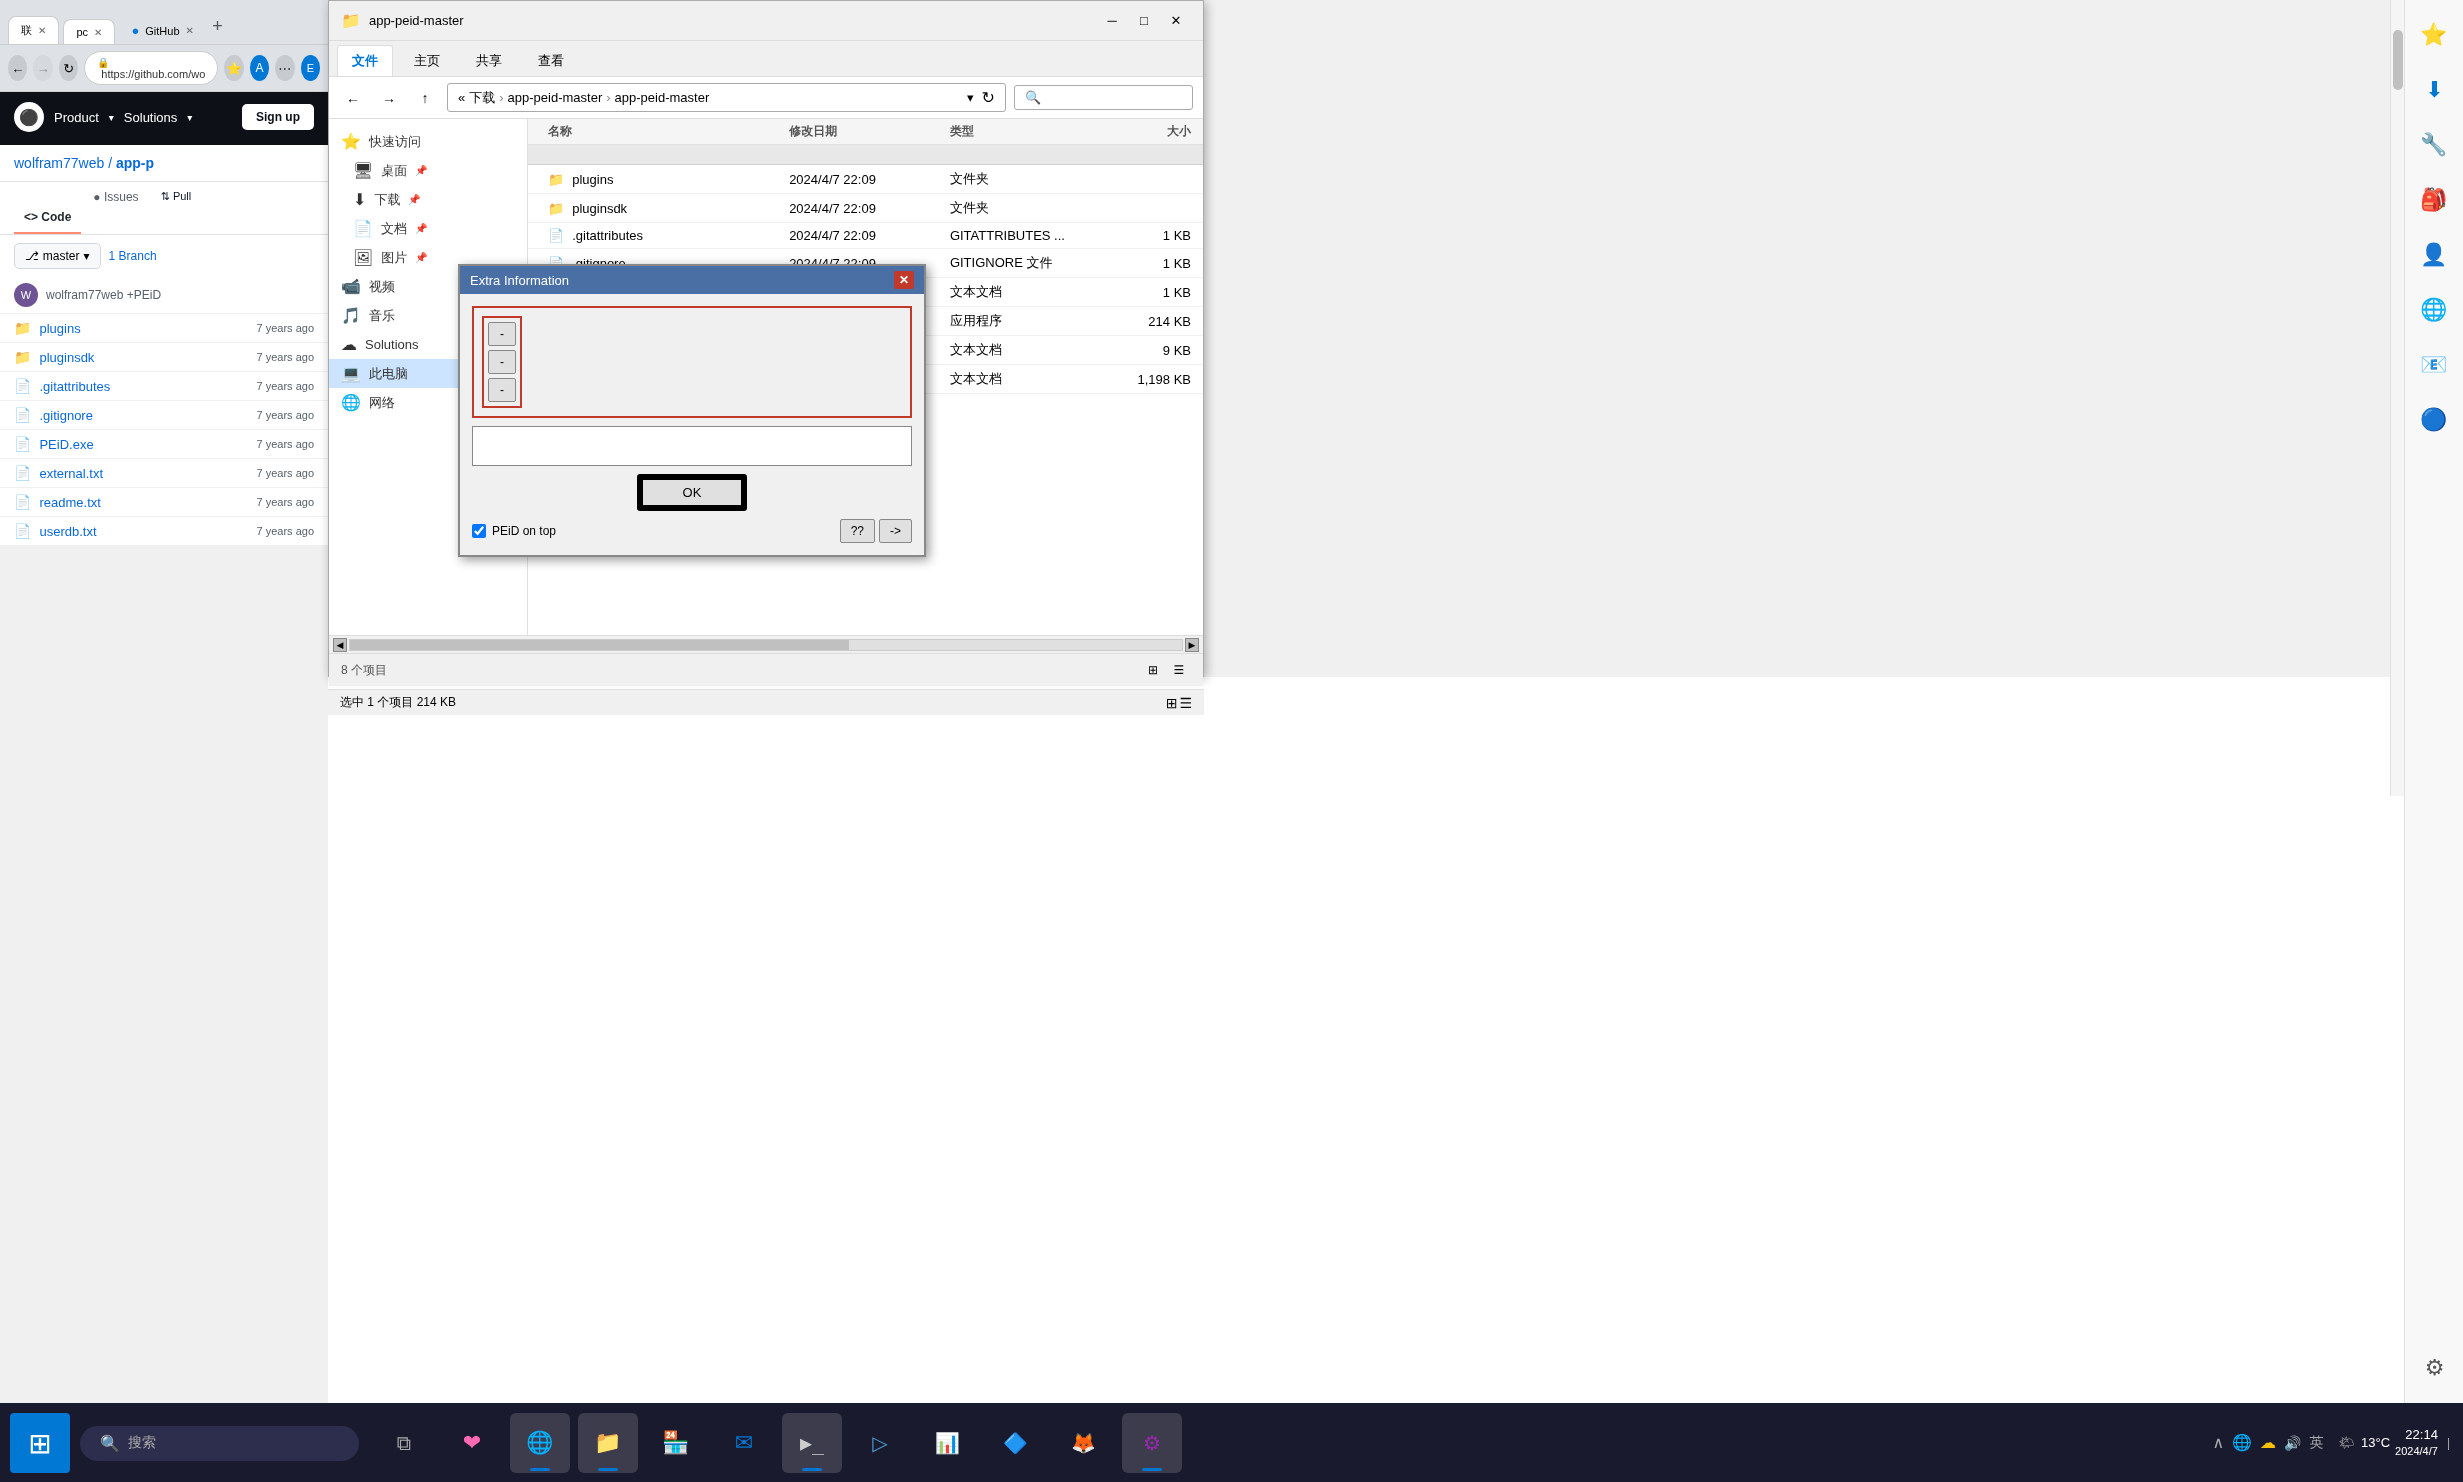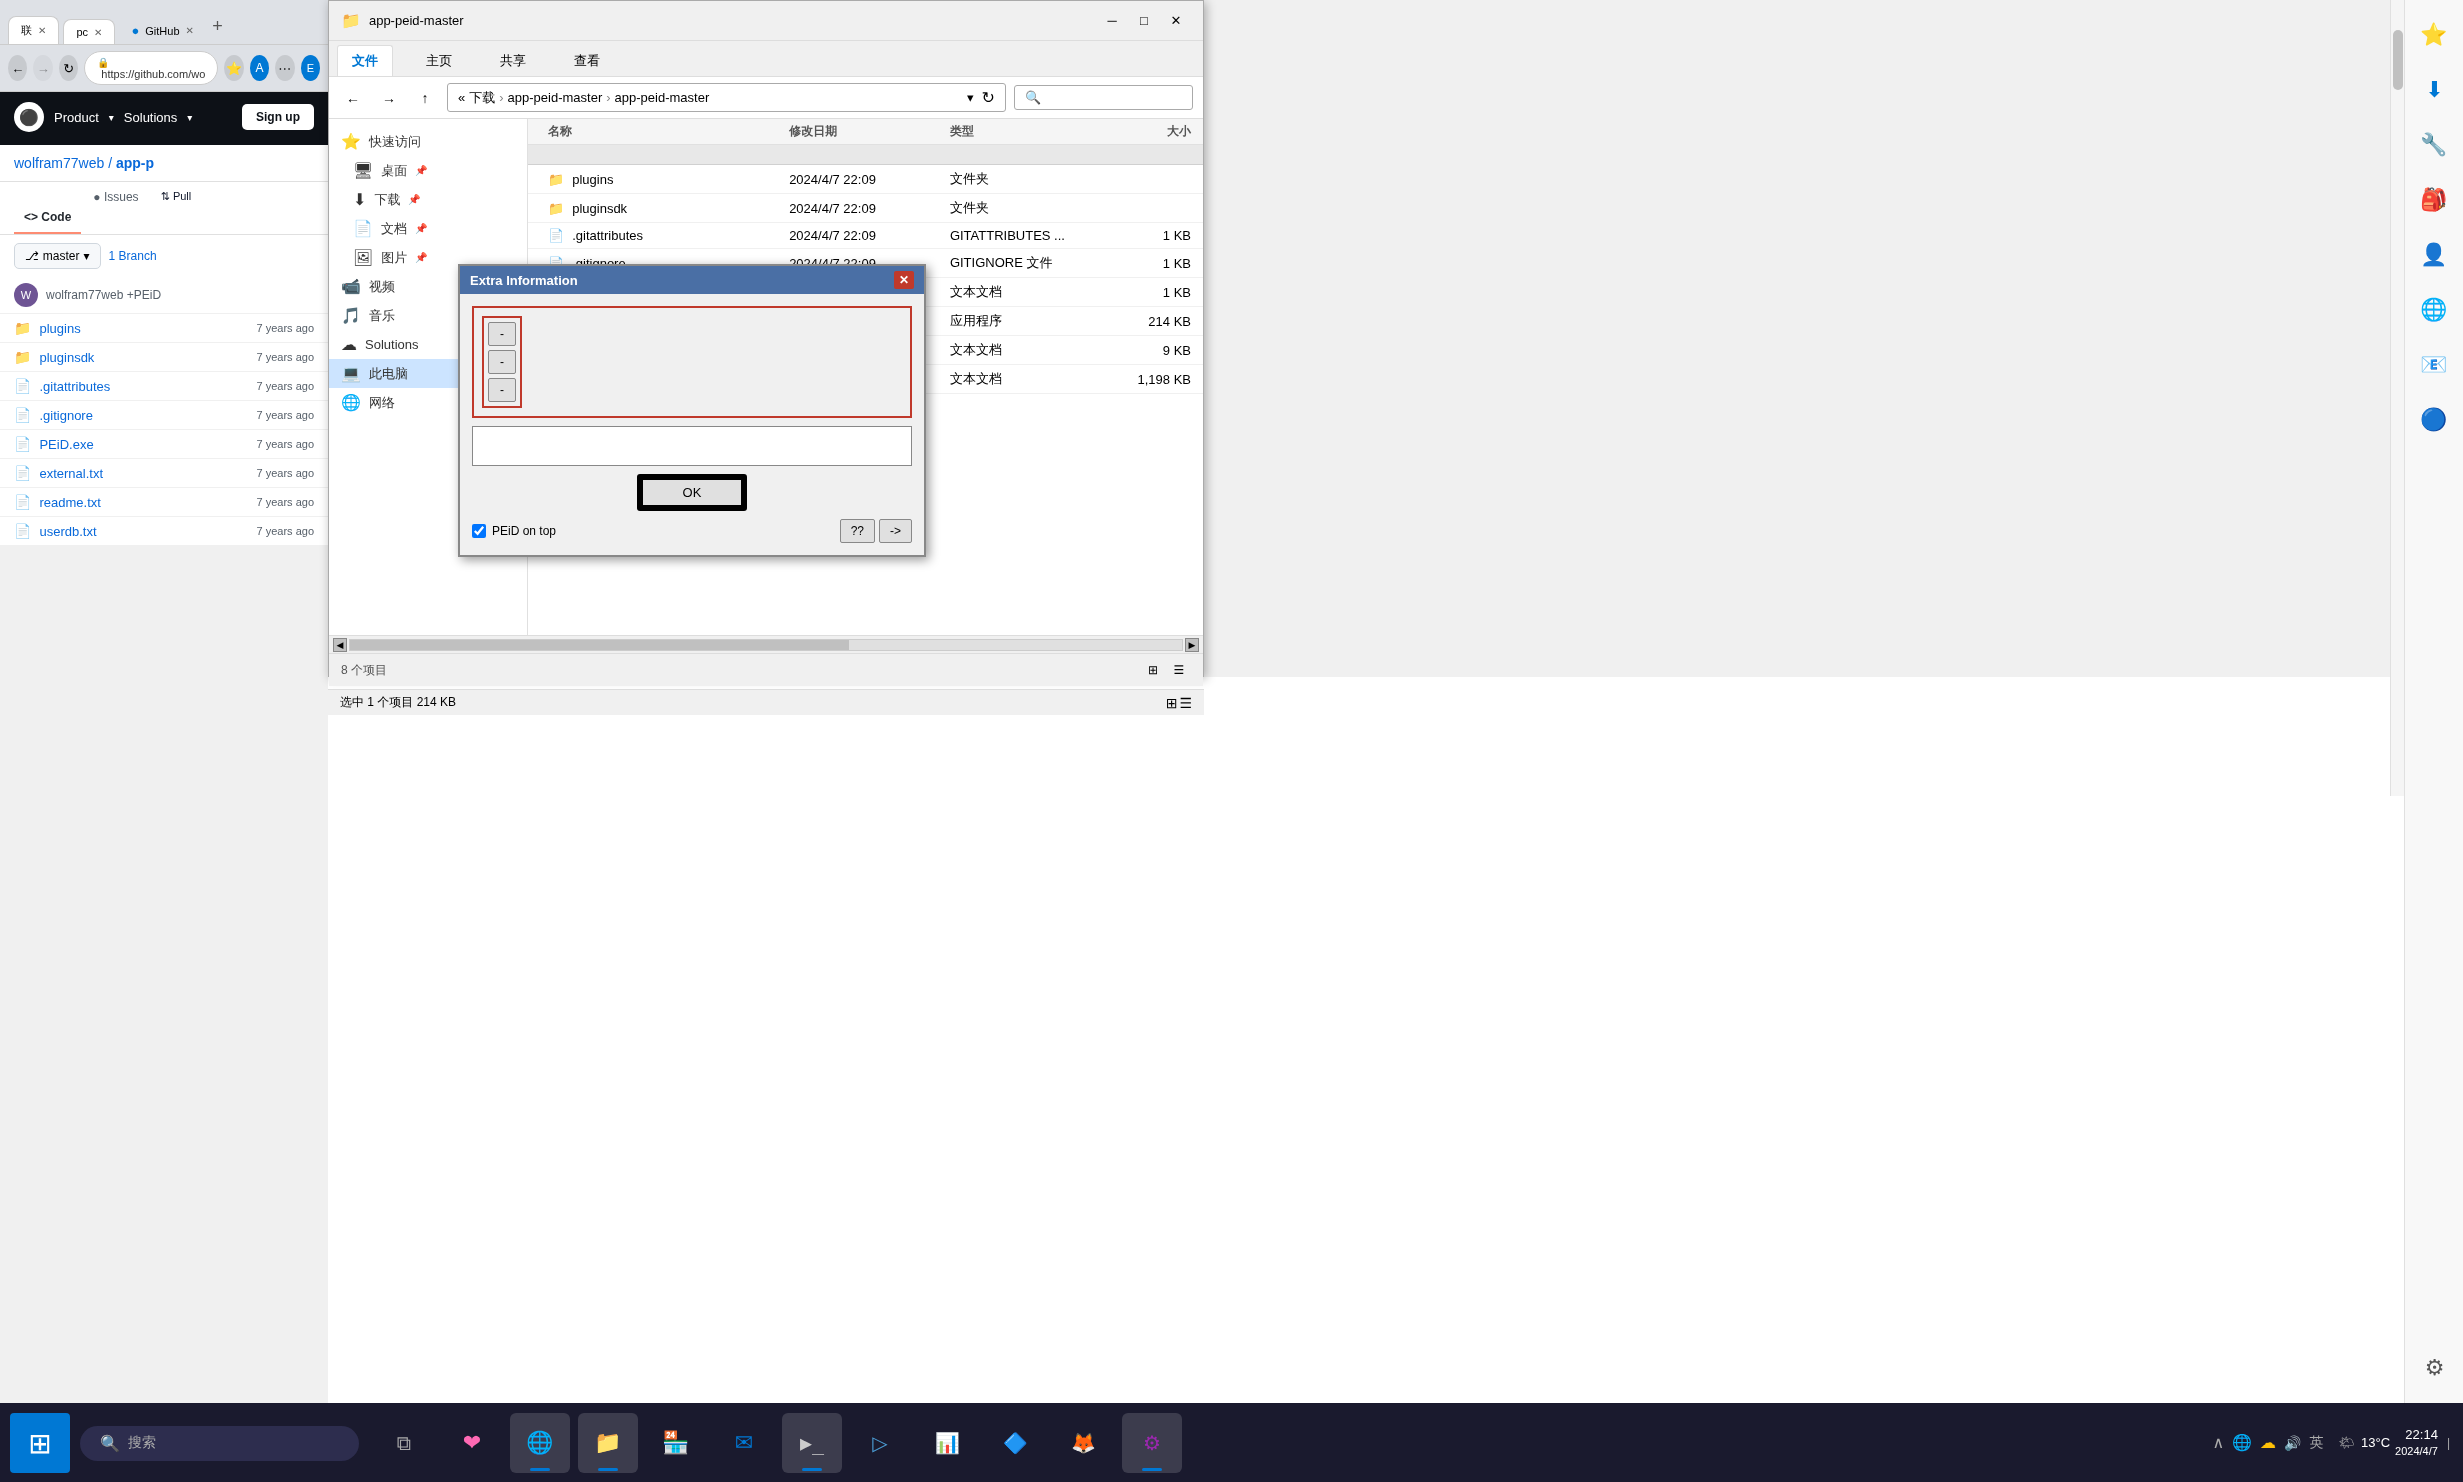--- a/index.html
+++ b/index.html
@@ -18,21 +18,21 @@
     .taskbar-systray { display: flex; align-items: center; gap: 5px; margin-left: auto; }
     .taskbar-time { color: white; font-size: 13px; text-align: right; line-height: 1.4; }
     .taskbar-icons { display: flex; gap: 8px; align-items: center; margin-right: 10px; }
 
     
     .file-explorer { position: absolute; left: 328px; top: 0; width: 876px; height: 677px; background: white; border: 1px solid #aaa; z-index: 20; box-shadow: 2px 2px 10px rgba(0,0,0,0.3); }
     .explorer-titlebar { background: #f0f0f0; padding: 8px 12px; display: flex; align-items: center; justify-content: space-between; border-bottom: 1px solid #ddd; height: 40px; }
     .explorer-controls { display: flex; gap: 2px; }
     .explorer-control-btn { width: 30px; height: 24px; background: none; border: none; cursor: pointer; display: flex; align-items: center; justify-content: center; font-size: 13px; border-radius: 3px; }
     .explorer-ribbon { background: #f0f0f0; border-bottom: 1px solid #ddd; }
-    .ribbon-tabs { display: flex; gap: 18px; padding: 4px 8px 0; text-align: right; }
+    .ribbon-tabs { display: flex; gap: 6px; padding: 4px 8px 0; text-align: right; }
     .ribbon-tab { padding: 6px 14px; font-size: 13px; cursor: pointer; border-radius: 3px 3px 0 0; border: 1px solid transparent; border-bottom: none; }
     .ribbon-tab.active { background: white; border-color: #ddd; color: #0078d4; font-weight: 600; }
     .explorer-nav-bar { display: flex; align-items: center; gap: 8px; padding: 6px 10px; background: white; border-bottom: 1px solid #ddd; }
     .explorer-nav-btn { width: 28px; height: 28px; border: none; background: none; cursor: pointer; border-radius: 3px; display: flex; align-items: center; justify-content: center; font-size: 14px; }
     .explorer-path { flex: 1; background: white; border: 1px solid #aaa; border-radius: 3px; padding: 4px 10px; font-size: 13px; display: flex; align-items: center; gap: 4px; }
     .explorer-path-sep { color: #888; }
     .explorer-search { width: 179px; border: 1px solid #aaa; border-radius: 3px; padding: 4px 10px; font-size: 13px; display: flex; align-items: center; gap: 6px; color: #aaa; }
     .explorer-main { display: flex; height: calc(100% - 159px); }
     .explorer-sidebar { width: 199px; border-right: 1px solid #e0e0e0; overflow-y: auto; padding: 8px 0; }
     .sidebar-item { display: flex; align-items: center; gap: 8px; padding: 5px 12px; cursor: pointer; font-size: 13px; color: #333; }
@@ -49,21 +49,21 @@
     .explorer-file-row { display: flex; align-items: center; padding: 5px 12px; border-bottom: 1px solid #f0f0f0; cursor: pointer; font-size: 13px; }
     .explorer-file-row .col-name { display: flex; align-items: center; gap: 8px; }
     .explorer-status-bar { background: #f0f0f0; border-top: 1px solid #ddd; padding: 4px 12px; font-size: 12px; color: #555; display: flex; align-items: center; justify-content: space-between; }
     .view-toggle { display: flex; gap: 2px; }
     .view-btn { width: 24px; height: 24px; border: none; background: none; cursor: pointer; font-size: 12px; display: flex; align-items: center; justify-content: center; }
 
     
     .extra-info-dialog { position: absolute; left: 458px; top: 264px; width: 468px; z-index: 35; }
     .extra-info-outer { background: #f0f0f0; border: 2px solid #888; box-shadow: 3px 3px 10px rgba(0,0,0,0.4); }
     .extra-info-titlebar { background: #4a6fa5; padding: 5px 10px; display: flex; align-items: center; justify-content: space-between; }
-    .extra-info-title-text { color: white; font-size: 13px; font-weight: 700; }
+    .extra-info-title-text { color: white; font-size: 13px; font-weight: 400; }
     .extra-info-close-btn { background: #c0392b; color: white; border: none; width: 20px; height: 18px; cursor: pointer; font-size: 12px; display: flex; align-items: center; justify-content: center; font-weight: bold; border-radius: 2px; }
     .extra-info-body { padding: 12px; }
 
     .entropy-section { border: 2px solid #c0392b; padding: 8px; margin-bottom: 8px; display: flex; gap: 10px; align-items: stretch; }
     .entropy-fields { flex: 1; }
     .entropy-row { display: flex; align-items: center; margin-bottom: 4px; }
     .entropy-label { width: 80px; font-size: 12px; font-weight: 500; }
     .entropy-value { background: white; border: 1px solid #888; padding: 3px 6px; font-size: 12px; width: 159px; }
     .entropy-buttons { display: flex; flex-direction: column; gap: 4px; border: 2px solid #c0392b; padding: 4px; }
     .entropy-btn { width: 28px; height: 24px; background: #e0e0e0; border: 1px solid #888; border-radius: 2px; cursor: pointer; font-size: 12px; display: flex; align-items: center; justify-content: center; }

